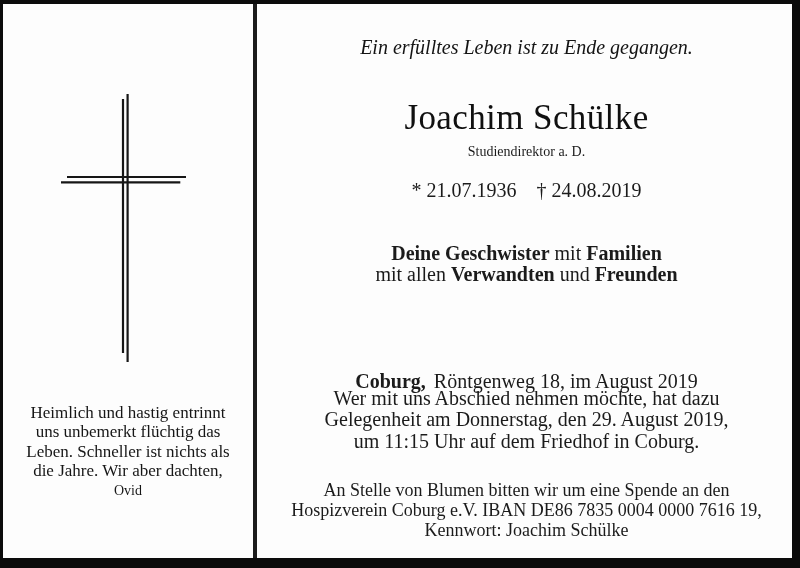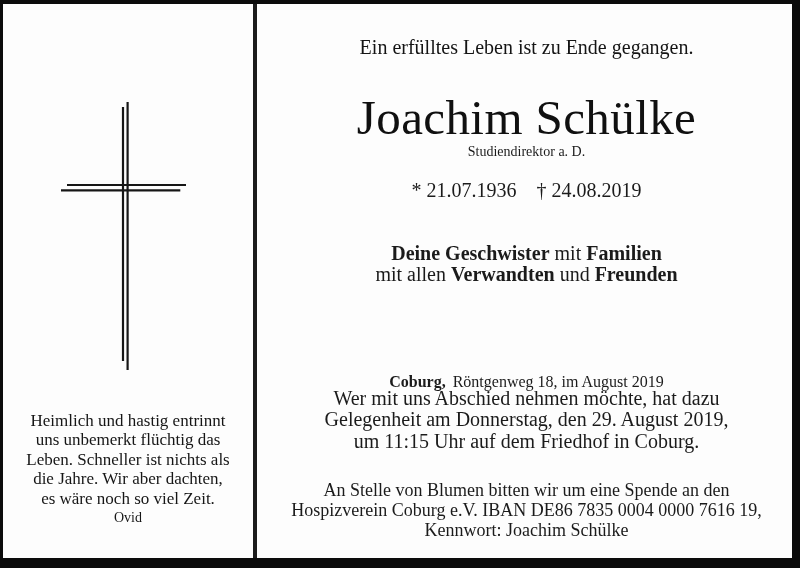--- a/index.html
+++ b/index.html
@@ -17,46 +17,46 @@
     font-family: "Liberation Serif", "DejaVu Serif", serif;
   }
 
   .divider {
     position: absolute; left: 250px; top: 0; height: 100%;
     width: 1px; background: #fdfdfd;
     border-left: 2px solid #1c1c1c; border-right: 2px solid #1c1c1c;
   }
 
   
-  .left-col { position: absolute; left: 0; top: 8px; width: 250px; height: 100%; }
+  .left-col { position: absolute; left: 0; top: 0; width: 250px; height: 100%; }
 
   .cross { position: absolute; left: 50px; top: 85px; }
 
   .poem {
     position: absolute; left: 0; top: 399px; width: 250px;
     text-align: center; font-size: 17px; line-height: 19.4px;
     color: #161616;
   }
   .poem-author { font-size: 14px; }
 
   
   .right-col {
     position: absolute; left: 258px; top: 0; width: 531px; height: 100%;
     text-align: center;
   }
 
   .tagline {
     position: absolute; top: 31px; width: 100%;
-    font-size: 20px; line-height: 24px;
+    font-style: italic; font-size: 20px; line-height: 24px;
     color: #141414;
   }
 
   .name {
     position: absolute; top: 88px; width: 100%;
-    font-size: 49px; line-height: 52px; letter-spacing: 0.4px;
+    font-size: 35px; line-height: 52px; letter-spacing: 0.4px;
     color: #101010; white-space: nowrap;
   }
 
   .title {
     position: absolute; top: 137px; width: 100%;
     font-size: 14px; line-height: 22px; font-family: Liberation Serif, serif;
   }
 
   .dates {
     position: absolute; top: 175px; width: 100%;
@@ -66,21 +66,21 @@
 
   .family {
     position: absolute; top: 239px; width: 100%;
     font-size: 20px; line-height: 21.4px;
   }
 
   .b { font-weight: bold; }
 
   .dateline {
     position: absolute; top: 367px; width: 100%;
-    font-size: 16px; line-height: 21.4px;
+    font-size: 20px; line-height: 21.4px;
   }
   .dateline .city { margin-right: 3px; }
 
   .funeral {
     position: absolute; top: 384px; width: 100%;
     font-size: 20px; line-height: 21.4px;
   }
 
   .donation {
     position: absolute; top: 476px; width: 100%;
@@ -102,21 +102,20 @@
         <line x1="74.6" y1="5" x2="74.6" y2="273" stroke="#161616" stroke-width="2.2"></line>
         <line x1="14" y1="88" x2="133" y2="88" stroke="#161616" stroke-width="2.2"></line>
         <line x1="8" y1="93.3" x2="127.3" y2="93.3" stroke="#161616" stroke-width="2.2"></line>
       </svg>
 
       <div class="poem">
         <div class="poem-line">Heimlich und hastig entrinnt</div>
         <div class="poem-line">uns unbemerkt flüchtig das</div>
         <div class="poem-line">Leben. Schneller ist nichts als</div>
         <div class="poem-line">die Jahre. Wir aber dachten,</div>
-        <div class="poem-line">es wäre noch so viel Zeit.</div>
         <div class="poem-author">Ovid</div>
       </div>
     </div>
 
     <div class="right-col">
 
       <div class="tagline">Ein erfülltes Leben ist zu Ende gegangen.</div>
 
       <div class="name">Joachim Schülke</div>
 

